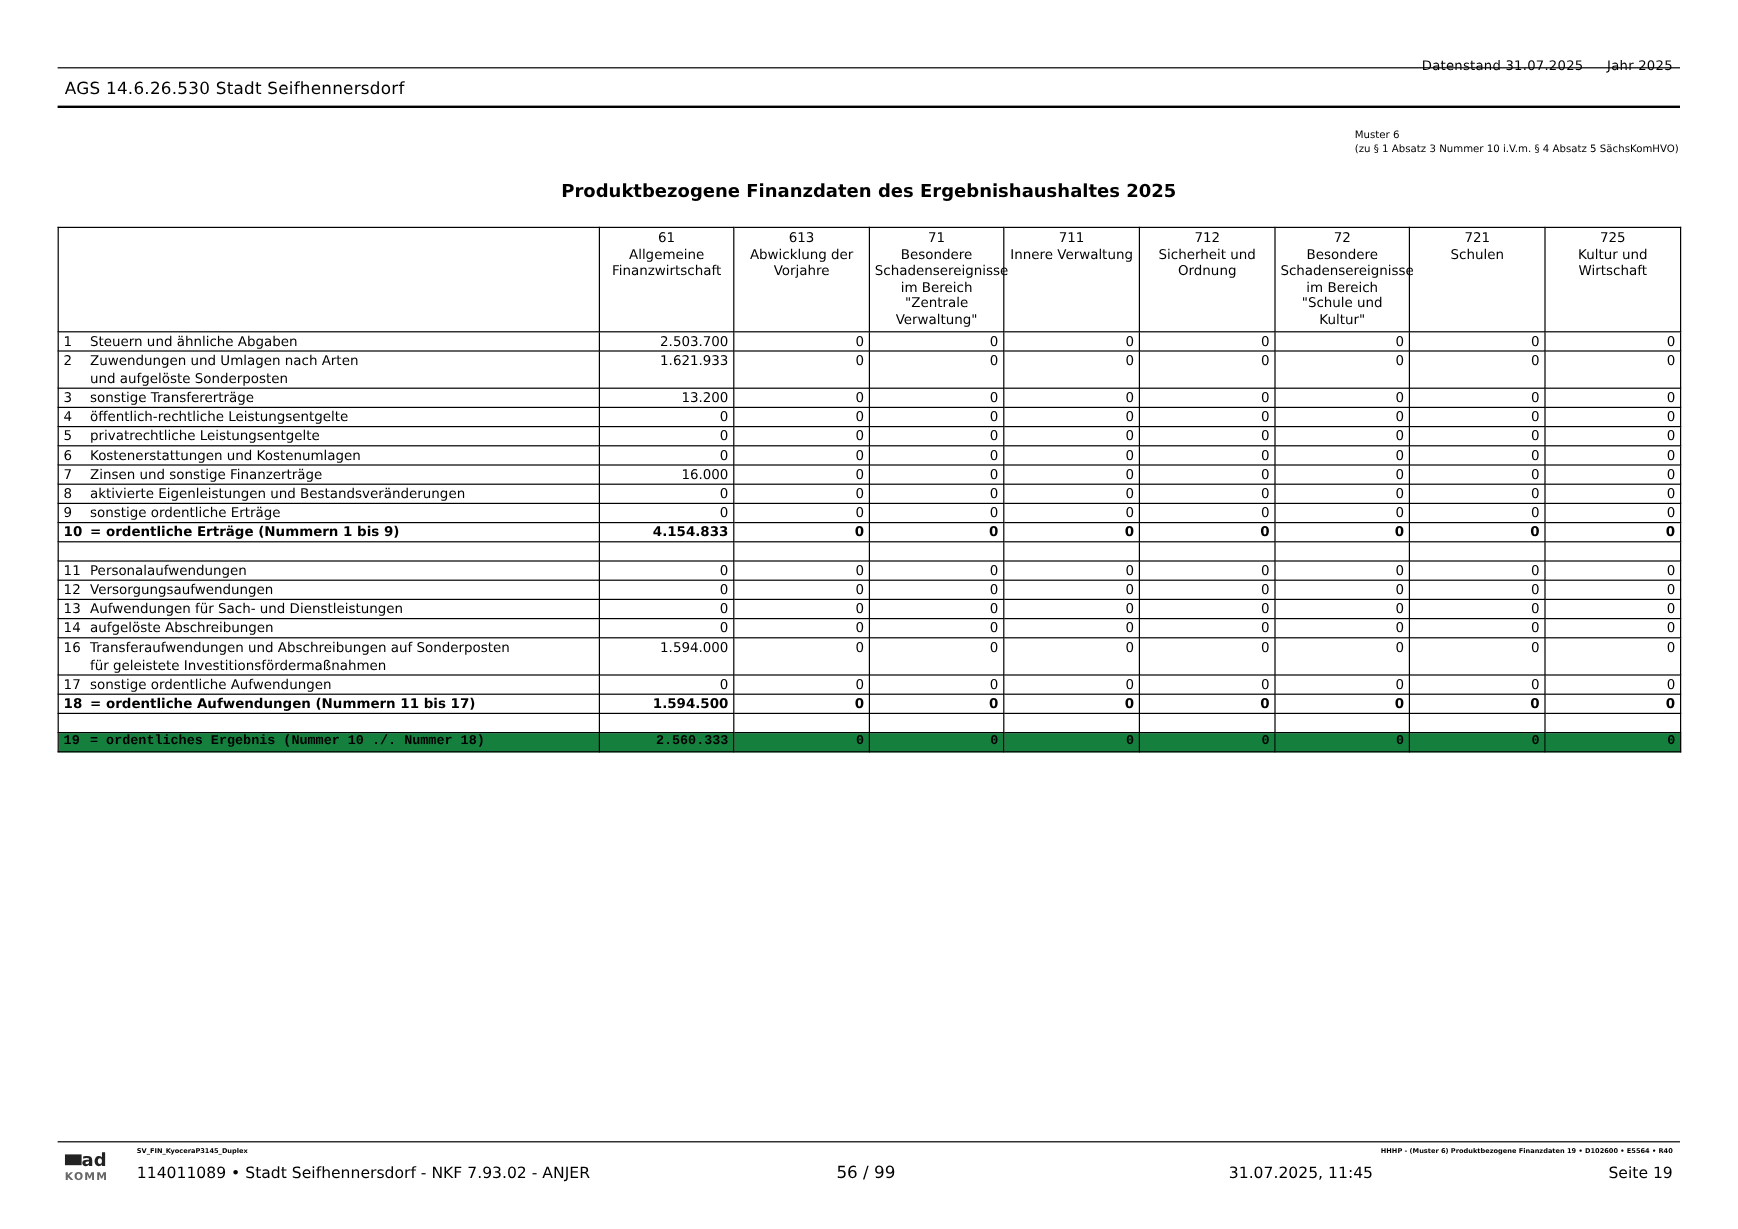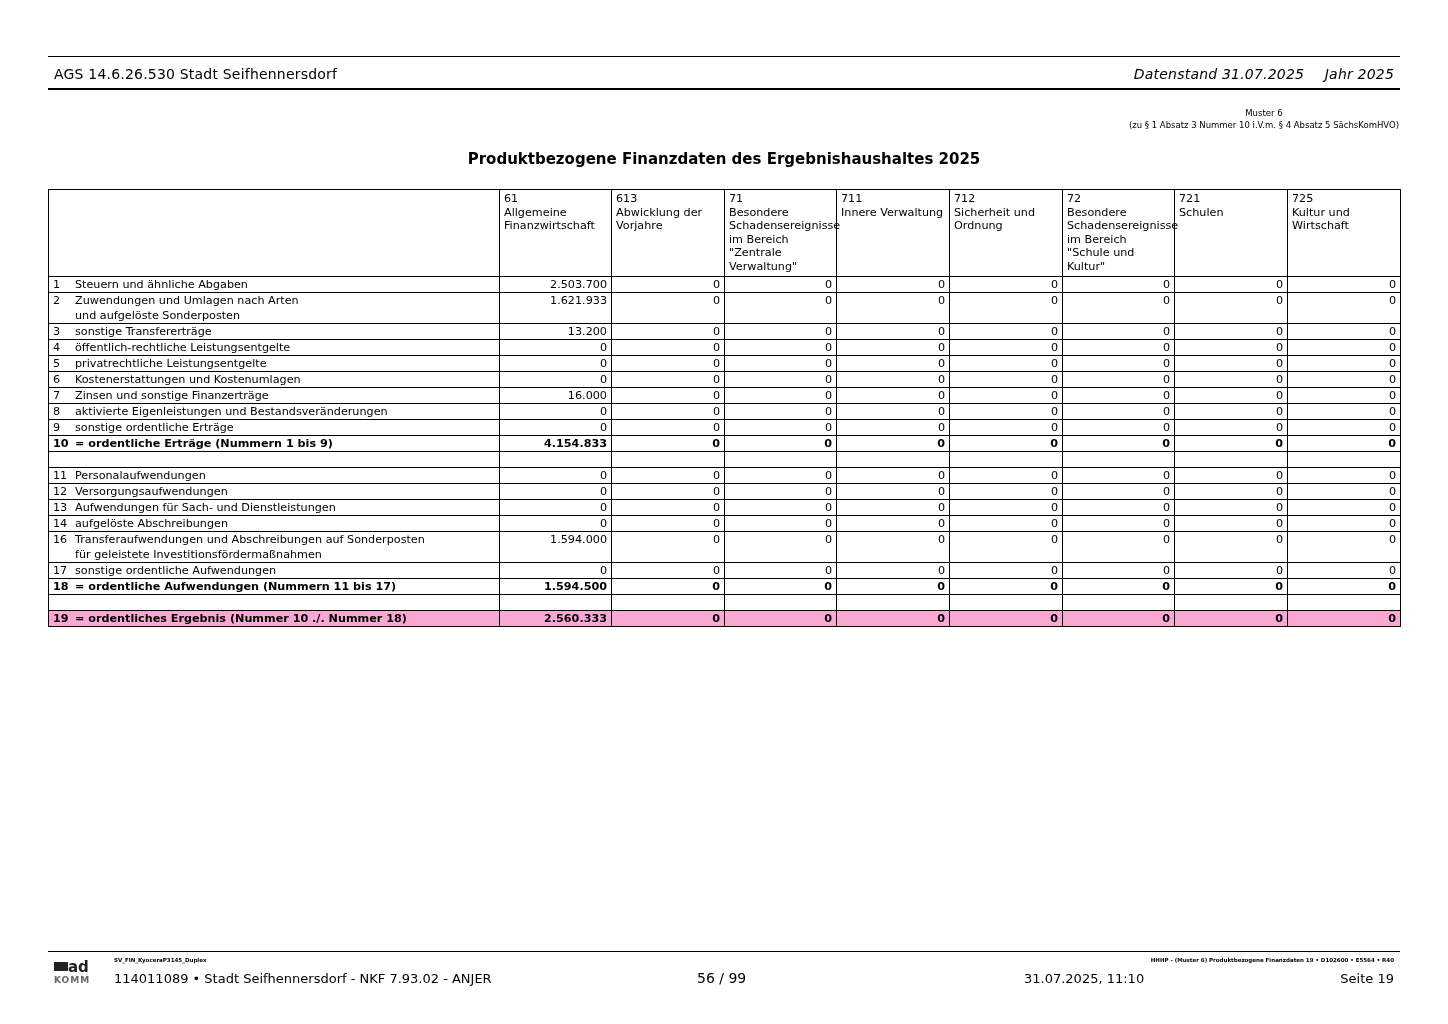--- a/index.html
+++ b/index.html
@@ -5,39 +5,39 @@
   html, body { margin: 0; padding: 0; background: #ffffff; }
   body {
     width: 1448px; height: 1024px; position: relative; overflow: hidden;
     font-family: "DejaVu Sans", "Liberation Sans", sans-serif; color: #000;
   }
   .hdr-line { position: absolute; left: 48px; width: 1352px; background: #000; }
   .hdr-top { top: 56px; height: 1px; }
   .hdr-bot { top: 88px; height: 2px; }
   .hdr-left { position: absolute; top: 66px; left: 54px; font-size: 14px; letter-spacing: 0.2px; }
   .hdr-left span + span { margin-left: 0; }
-  .hdr-right { position: absolute; top: 66px; right: 54px; font-size: 14px; letter-spacing: 0.2px; font-style: italic; }
+  .hdr-right { position: absolute; top: 48px; right: 54px; font-size: 11px; letter-spacing: 0.2px; }
   .hdr-right span + span { margin-left: 16px; }
 
-  .muster { position: absolute; top: 107px; right: 49px; text-align: center; font-size: 8.5px; line-height: 12px; }
+  .muster { position: absolute; top: 107px; right: 49px; text-align: left; font-size: 8.5px; line-height: 12px; }
   .title { position: absolute; top: 150px; left: 0; width: 1448px; text-align: center; font-size: 15px; font-weight: bold; }
 
   table.fin {
     position: absolute; top: 189px; left: 48px; width: 1352px;
     border-collapse: collapse; table-layout: fixed; font-size: 11.2px;
   }
   table.fin td, table.fin th { border: 1px solid #000; padding: 0 4px; vertical-align: top; }
-  table.fin thead th { font-weight: normal; text-align: left; line-height: 13.5px; padding-top: 2px; height: 84px; }
+  table.fin thead th { font-weight: normal; text-align: center; line-height: 13.5px; padding-top: 2px; height: 84px; }
   table.fin td { line-height: 15px; height: 15px; }
   td.num { text-align: right; padding-right: 3px; }
   td.lbl { padding-left: 4px; white-space: nowrap; }
   td.lbl .n { display: inline-block; width: 22px; }
   td.lbl .t { display: inline-block; vertical-align: top; }
   tr.sum td { font-weight: bold; margin-left: 12px; }
-  tr.result td { font-weight: bold; background: #f9a8d4; }
+  tr.result td { font-weight: bold; background: #15803d; font-family: Liberation Mono, monospace; }
   tr.spacer td { height: 15px; }
   tr.tall td { height: 30px; }
 
   .ftr-line { position: absolute; top: 951px; left: 48px; width: 1352px; height: 1px; background: #000; }
   .logo { position: absolute; top: 958px; left: 54px; width: 52px; height: 26px; }
   .ftr-tiny-l { position: absolute; top: 957px; left: 114px; font-size: 5.5px; font-weight: bold; }
   .ftr-tiny-r { position: absolute; top: 957px; right: 54px; font-size: 5.5px; font-weight: bold; }
   .ftr-l { position: absolute; top: 971px; left: 114px; font-size: 13px; }
   .ftr-c { position: absolute; top: 970px; left: 697px; font-size: 14px; }
   .ftr-d { position: absolute; top: 971px; left: 1024px; font-size: 13px; }
@@ -340,14 +340,14 @@
 <div class="ftr-line"></div>
 <svg class="logo" viewBox="0 0 52 26">
   <rect x="0" y="4" width="14" height="9" fill="#222"></rect>
   <text x="14" y="14" font-family="DejaVu Sans, sans-serif" font-weight="bold" font-size="15" fill="#222">ad</text>
   <text x="0" y="25" font-family="DejaVu Sans, sans-serif" font-weight="bold" font-size="9" fill="#666" letter-spacing="1">KOMM</text>
 </svg>
 <div class="ftr-tiny-l">SV_FIN_KyoceraP3145_Duplex</div>
 <div class="ftr-tiny-r">HHHP - (Muster 6) Produktbezogene Finanzdaten 19 • D102600 • E5564 • R40</div>
 <div class="ftr-l">114011089 • Stadt Seifhennersdorf - NKF 7.93.02 - ANJER</div>
 <div class="ftr-c">56 / 99</div>
-<div class="ftr-d">31.07.2025, 11:10</div>
+<div class="ftr-d">31.07.2025, 11:45</div>
 <div class="ftr-r">Seite 19</div>
 
 </body></html>

